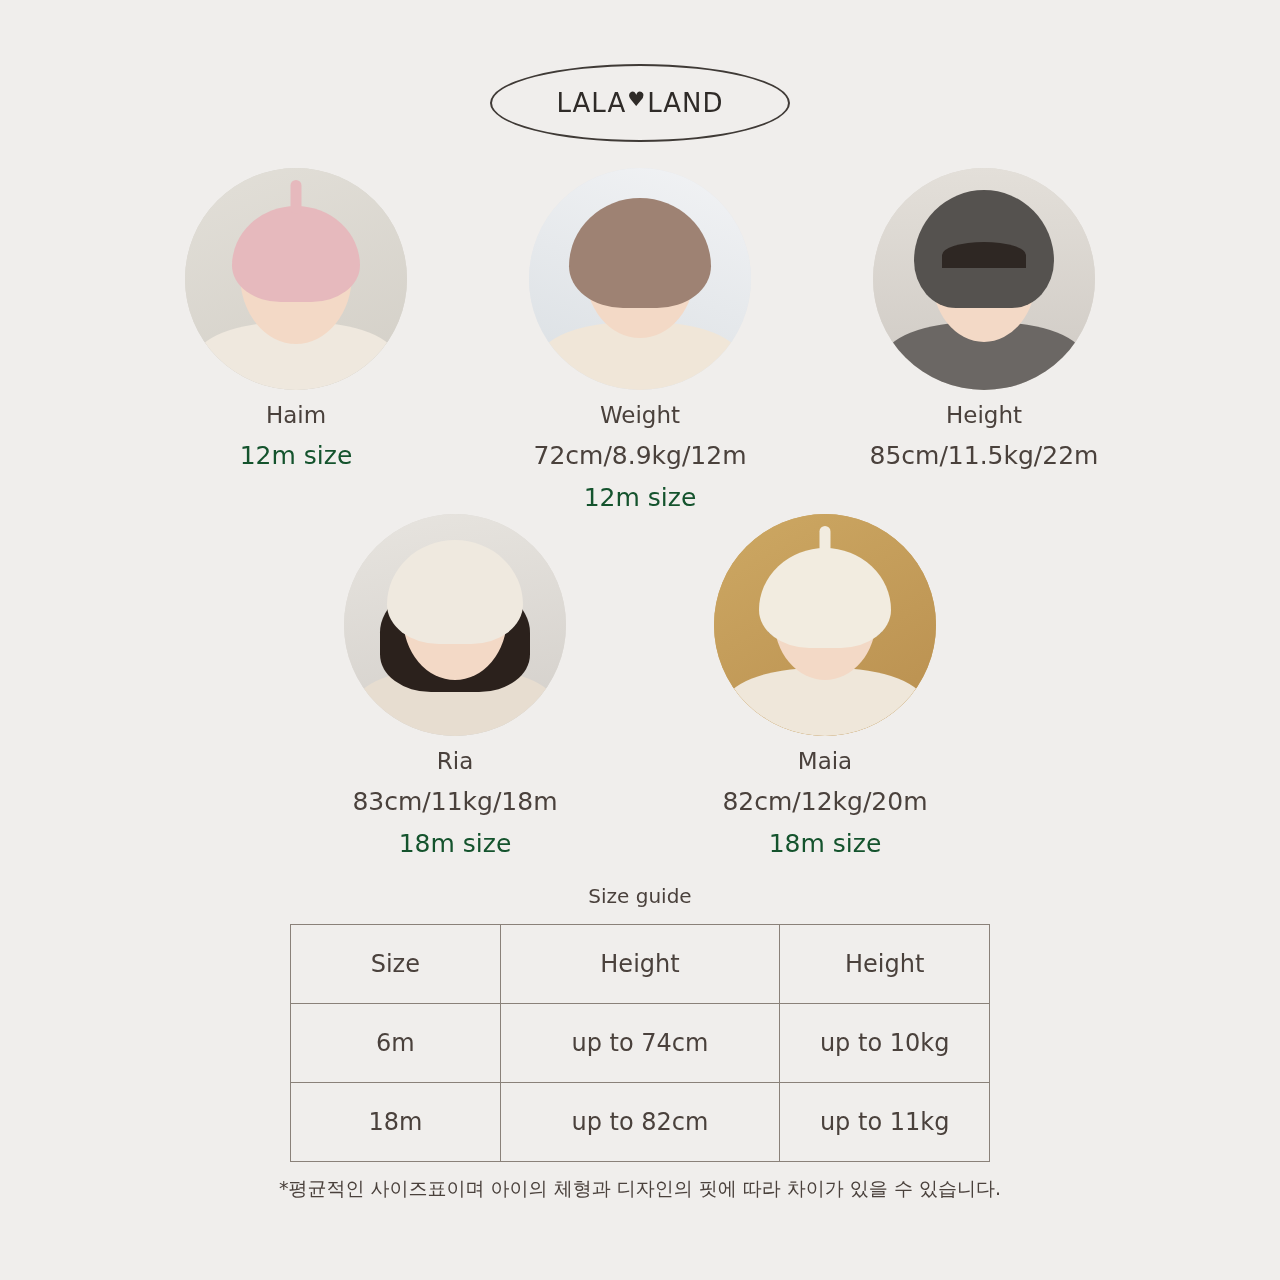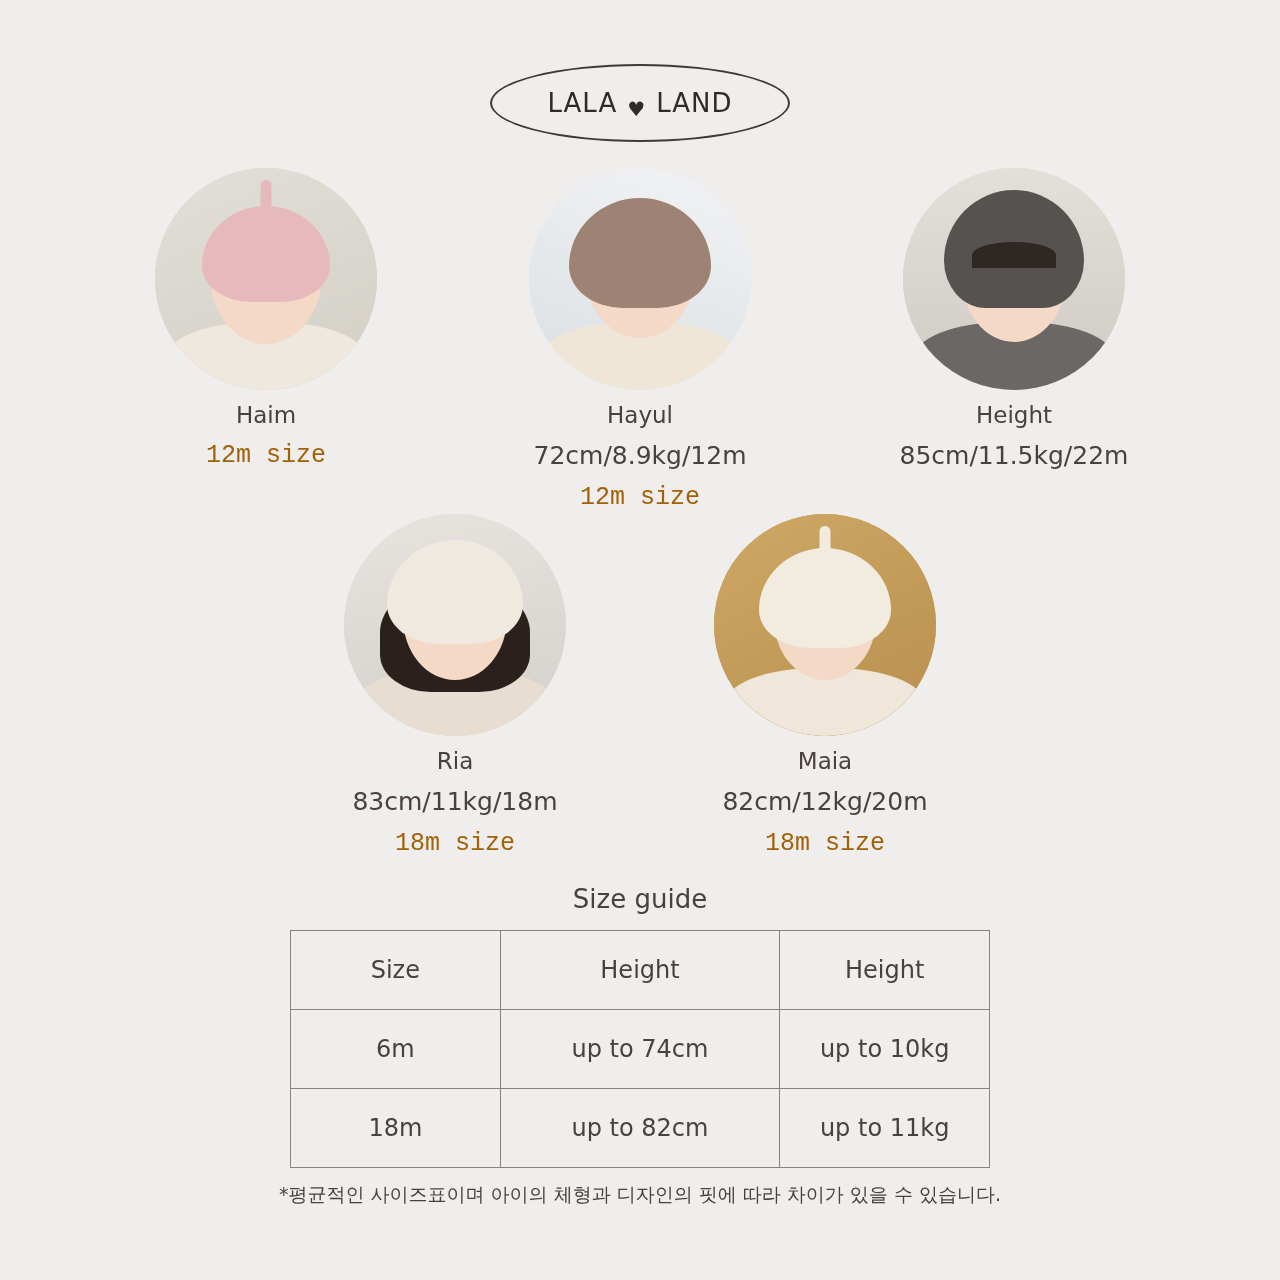--- a/index.html
+++ b/index.html
@@ -32,37 +32,37 @@
     align-items: center;
     justify-content: center;
     box-sizing: border-box;
   }
   .logo-text {
     font-size: 26px;
     letter-spacing: 1px;
     color: #2f2b28;
     font-family: "DejaVu Sans", "Liberation Sans", sans-serif;
     display: flex;
-    align-items: flex-end;
-    gap: 10px;
+    align-items: flex-start;
+    gap: 1px;
   }
   .heart {
     font-size: 20px;
     line-height: 1;
     position: relative;
     top: 1px;
   }
 
   
   .models-row {
     display: flex;
     justify-content: center;
     align-items: flex-start;
   }
-  .row-1 { margin-top: 26px; gap: 114px; }
+  .row-1 { margin-top: 26px; gap: 84px; }
   .row-2 { margin-top: 2px; gap: 110px; }
 
   .model {
     width: 260px;
     text-align: center;
   }
   .photo {
     width: 222px;
     height: 222px;
     border-radius: 50%;
@@ -76,22 +76,21 @@
     color: #4a413c;
   }
   .model-spec {
     font-size: 25px;
     margin-bottom: 13px;
     color: #4a413c;
     white-space: nowrap;
   }
   .model-size {
     font-size: 25px;
-    color: #a16207;
-    font-family: Liberation Mono, monospace;
+    color: #14532d;
   }
 
   
   .bg-layer { position: absolute; inset: 0; }
   .face {
     position: absolute;
     width: 118px; height: 132px;
     left: 50%; transform: translateX(-50%);
     bottom: 42px;
     background: #f3d9c6;
@@ -110,21 +109,21 @@
   }
   .body-sweater {
     position: absolute; left: 50%; transform: translateX(-50%);
     bottom: -10px; width: 200px; height: 78px; border-radius: 46% 46% 0 0;
   }
   .hair { position: absolute; border-radius: 50% 50% 0 0; }
 
   
   .size-guide-title {
     text-align: center;
-    font-size: 26px;
+    font-size: 20px;
     margin-top: 26px;
     color: #4a413c;
   }
   .table-wrap {
     width: 700px;
     margin: 16px auto 0 auto;
   }
   table.size-table {
     width: 100%;
     border-collapse: collapse;
@@ -188,21 +187,21 @@
       <div class="bg-layer" style="background:linear-gradient(200deg,#f2f3f5 0%,#dadfe3 100%);"></div>
       <div class="body-sweater" style="background:#f0e6d8;"></div>
       <div class="face" style="bottom:52px;width:110px;height:120px;"></div>
       <div class="eye" style="left:70px;bottom:122px;"></div>
       <div class="eye" style="left:126px;bottom:122px;"></div>
       <div class="cheek" style="left:60px;bottom:100px;"></div>
       <div class="cheek" style="left:130px;bottom:100px;"></div>
       <div class="mouth" style="bottom:96px;width:16px;"></div>
       <div class="hat" style="background:#9e8273;width:142px;height:110px;top:30px;"></div>
     </div>
-    <div class="model-name">Hayul</div>
+    <div class="model-name">Weight</div>
     <div class="model-spec">72cm/8.9kg/12m</div>
     <div class="model-size">12m size</div>
   </div>
 
   <div class="model">
     <div class="photo" style="background:#dcd8d2;">
       <div class="bg-layer" style="background:linear-gradient(180deg,#e3dfd9 0%,#cfcac4 100%);"></div>
       <div class="body-sweater" style="background:#6b6764;"></div>
       <div class="face" style="bottom:48px;width:104px;height:116px;"></div>
       <div class="eye" style="left:72px;bottom:118px;"></div>

